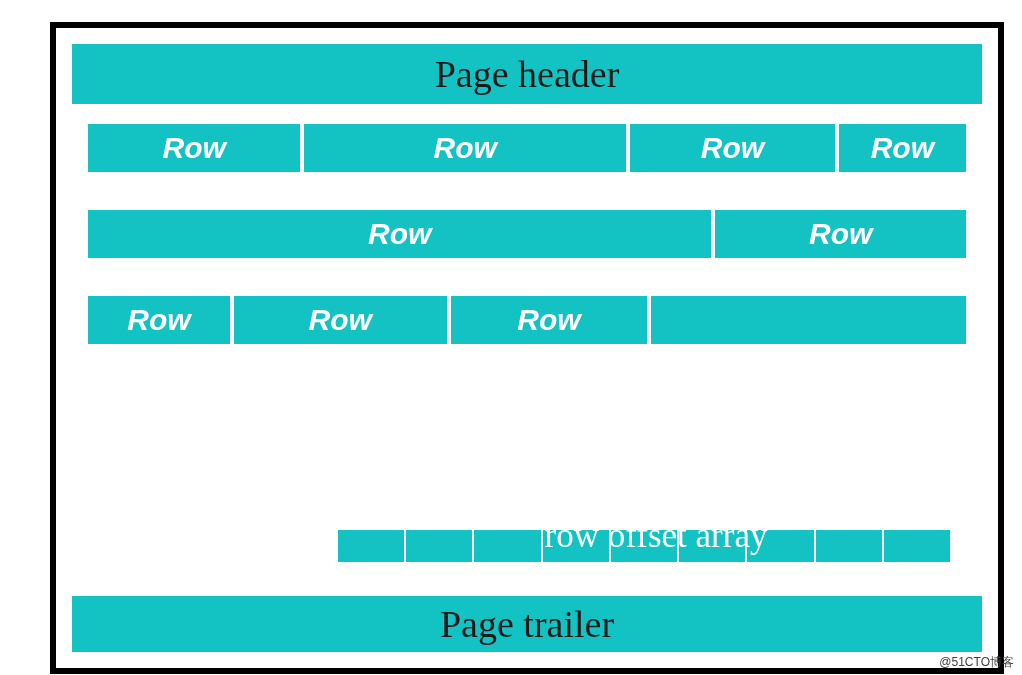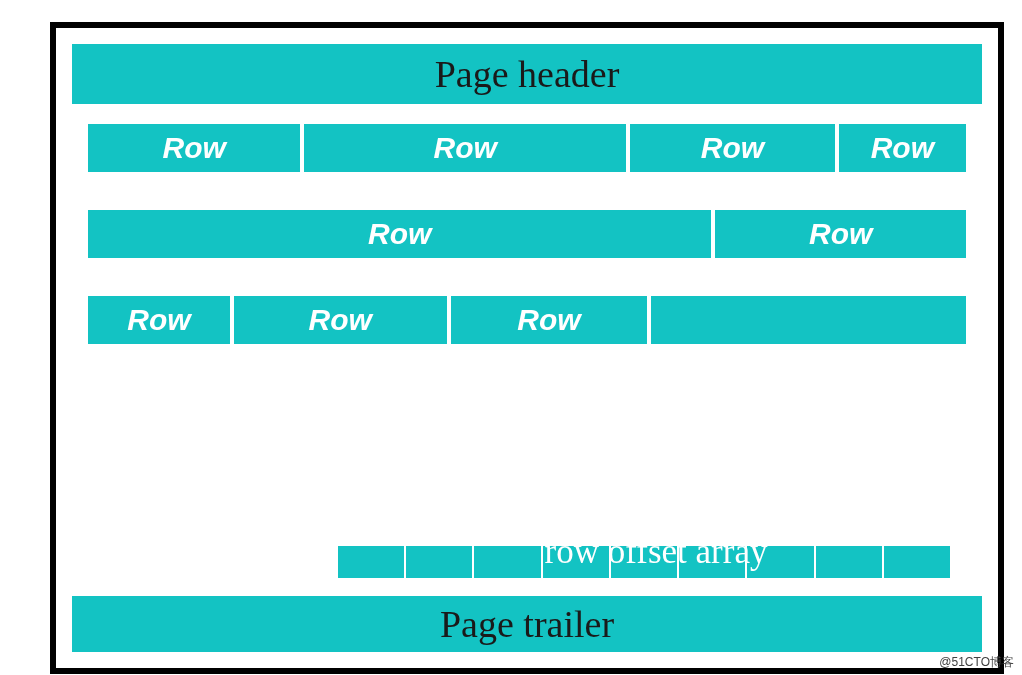--- a/index.html
+++ b/index.html
@@ -106,21 +106,21 @@
 
     .page-trailer {
       height: 56px;
       background: #13c3c3;
       display: flex;
       align-items: center;
       justify-content: center;
       font-size: 38px;
       color: #1a1a1a;
       font-family: Georgia, serif;
-      margin-top: 6px;
+      margin-top: 22px;
     }
 
     .watermark {
       position: absolute;
       right: 8px;
       bottom: 4px;
       font-size: 12px;
       color: #404040;
       font-family: Arial, sans-serif;
     }

